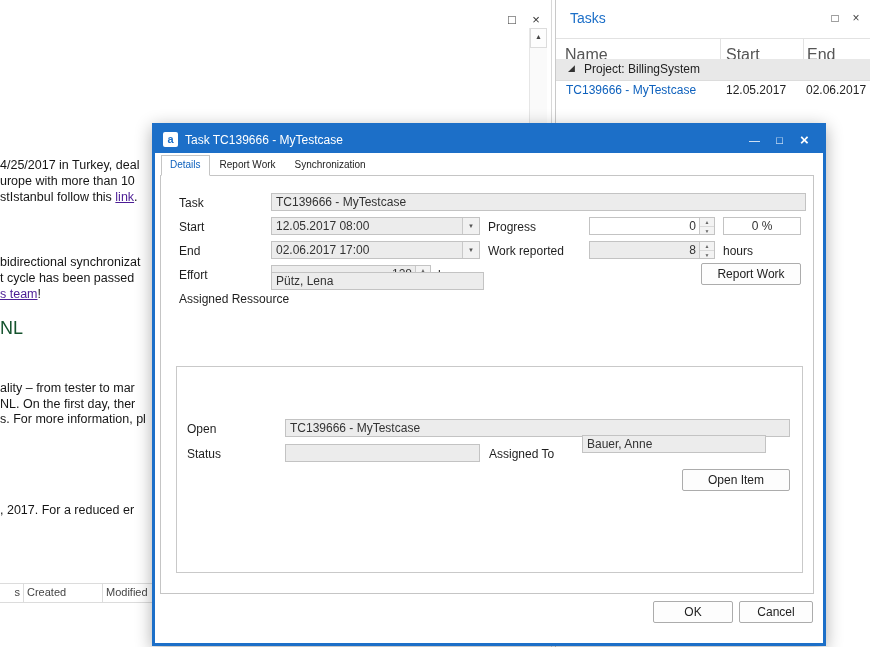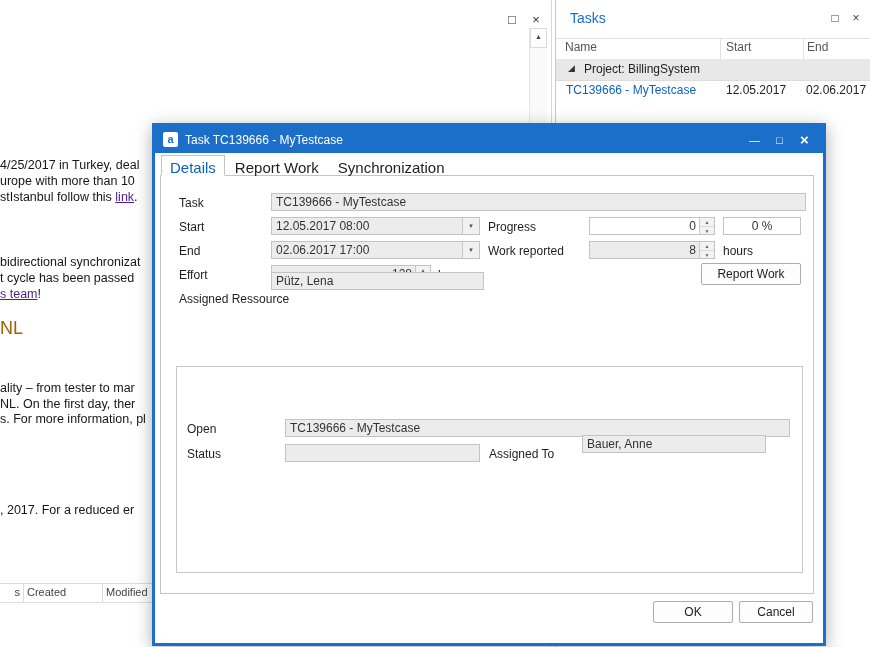--- a/index.html
+++ b/index.html
@@ -9,36 +9,36 @@
   
   .bg-window{position:absolute;left:0;top:0;width:551px;height:647px;background:#fff;
              border-right:1px solid #d8d8d8;z-index:0}
   .win-ctrls{position:absolute;display:flex;gap:8px}
   .win-ctrls .glyph{font-size:13px;color:#333;width:16px;text-align:center;cursor:default}
   .scrollbar{position:absolute;left:529px;top:28px;width:17px;height:600px;background:#fafafa;
              border-left:1px solid #e6e6e6}
   .scroll-btn{height:18px;background:#fdfdfd;border:1px solid #dcdcdc;text-align:center;
               font-size:7px;line-height:16px;color:#444}
   .txt{position:absolute;left:0;font-size:12.5px;white-space:nowrap;color:#161616}
-  .bg-heading{position:absolute;left:0;font-size:18px;color:#a16207;white-space:nowrap}
+  .bg-heading{position:absolute;left:0;font-size:18px;color:#14532d;white-space:nowrap}
   .link{color:#4c1d95;text-decoration:underline;cursor:pointer}
   .bg-table-header{position:absolute;left:0;top:583px;display:flex;height:18px;
                    border-top:1px solid #dcdcdc;border-bottom:1px solid #dcdcdc}
   .bg-th{border-right:1px solid #dcdcdc;font-size:11px;color:#444;padding:2px 3px;
          white-space:nowrap;overflow:hidden}
 
   
   .tasks-panel{position:absolute;left:555px;top:0;width:315px;height:647px;background:#fff;
                border-left:1px solid #c9c9c9;z-index:1}
   .tp-title{position:absolute;left:14px;top:10px;font-size:14px;color:#1c6fc8}
   .tp-ctrls{position:absolute;right:8px;top:11px;display:flex;gap:7px}
   .tp-ctrls .glyph{font-size:12px;color:#444;width:14px;text-align:center;cursor:default}
   .tp-header{position:absolute;left:0;top:38px;width:100%;height:20px;
              border-top:1px solid #e2e2e2;border-bottom:1px solid #e2e2e2;background:#fff}
-  .tp-col{position:absolute;top:1px;font-size:12px;color:#555;white-space:nowrap}
+  .tp-col{position:absolute;top:7px;font-size:16px;color:#555;white-space:nowrap}
   .tp-sep{position:absolute;top:0;bottom:0;width:1px;background:#e2e2e2}
   .tp-group{position:absolute;left:0;top:59px;width:100%;height:21px;background:#e8e8e8;
             border-bottom:1px solid #dcdcdc}
   .tp-expander{position:absolute;left:12px;top:4px;font-size:9px;color:#333}
   .tp-group-label{position:absolute;left:28px;top:3px;font-size:12px;font-weight:normal;color:#222}
   .tp-row{position:absolute;left:0;top:81px;width:100%;height:19px}
   .tp-link{position:absolute;left:10px;top:2px;font-size:12px;color:#0e61bd;cursor:pointer}
   .tp-cell{position:absolute;top:2px;font-size:12px;color:#222;white-space:nowrap}
 
   
@@ -46,21 +46,21 @@
           border:3px solid #1c6fc8;box-shadow:0 4px 16px rgba(0,0,0,.32);z-index:10}
   .titlebar{height:27px;background:#1c6fc8;display:flex;align-items:center;padding:0 6px}
   .logo{width:15px;height:15px;background:#fff;border-radius:2px;color:#1c6fc8;font-weight:bold;
         font-size:11px;line-height:15px;text-align:center;margin:0 7px 0 2px;flex:none}
   .dlg-title{color:#fff;font-size:12px;flex:1;white-space:nowrap;overflow:hidden}
   .tb-btn{width:25px;text-align:center;color:#fff;cursor:default;flex:none}
   .tb-min{font-size:11px}.tb-max{font-size:11px}.tb-close{font-size:15px;font-weight:bold}
   .dlg-body{position:relative;height:484px;background:#fff}
 
   .tabs{position:absolute;left:6px;top:2px;display:flex;z-index:3}
-  .tab{height:21px;box-sizing:border-box;padding:3px 8px 0;font-size:15px;color:#222;
+  .tab{height:21px;box-sizing:border-box;padding:3px 8px 0;font-size:10px;color:#222;
        border:1px solid transparent;margin-right:1px;cursor:default;white-space:nowrap}
   .tab.active{background:#fff;border-color:#c5c5c5;border-bottom-color:#fff;color:#0e61bd}
   .tab-page{position:absolute;left:5px;top:22px;width:652px;height:417px;
             border:1px solid #c5c5c5;background:#fff;z-index:2}
 
   .flabel{position:absolute;font-size:12px;color:#1e1e1e;white-space:nowrap}
   .ro-field{position:absolute;height:18px;box-sizing:border-box;border:1px solid #c3c3c3;
             background:#ececec;font-size:12px;line-height:16px;color:#333;padding:0 4px;
             overflow:hidden;white-space:nowrap}
   .combo{position:absolute;height:18px;box-sizing:border-box;border:1px solid #c3c3c3;background:#ececec}
@@ -211,19 +211,20 @@
       <div class="groupbox">
 
         <span class="flabel" style="left:10px;top:55px">Open</span>
         <div class="ro-field" style="left:108px;top:52px;width:505px">TC139666 - MyTestcase</div>
 
         <span class="flabel" style="left:10px;top:80px">Status</span>
         <div class="ro-field" style="left:108px;top:77px;width:195px"></div>
         <span class="flabel" style="left:312px;top:80px">Assigned To</span>
         <div class="ro-field" style="left:405px;top:68px;width:184px">Bauer, Anne</div>
 
+        <button class="btn" style="left:505px;top:102px;width:108px">Open Item</button>
       </div>
     </div>
 
     <button class="btn" style="left:498px;top:448px;width:80px">OK</button>
     <button class="btn" style="left:584px;top:448px;width:74px">Cancel</button>
   </div>
 </div>
 
 </body></html>

